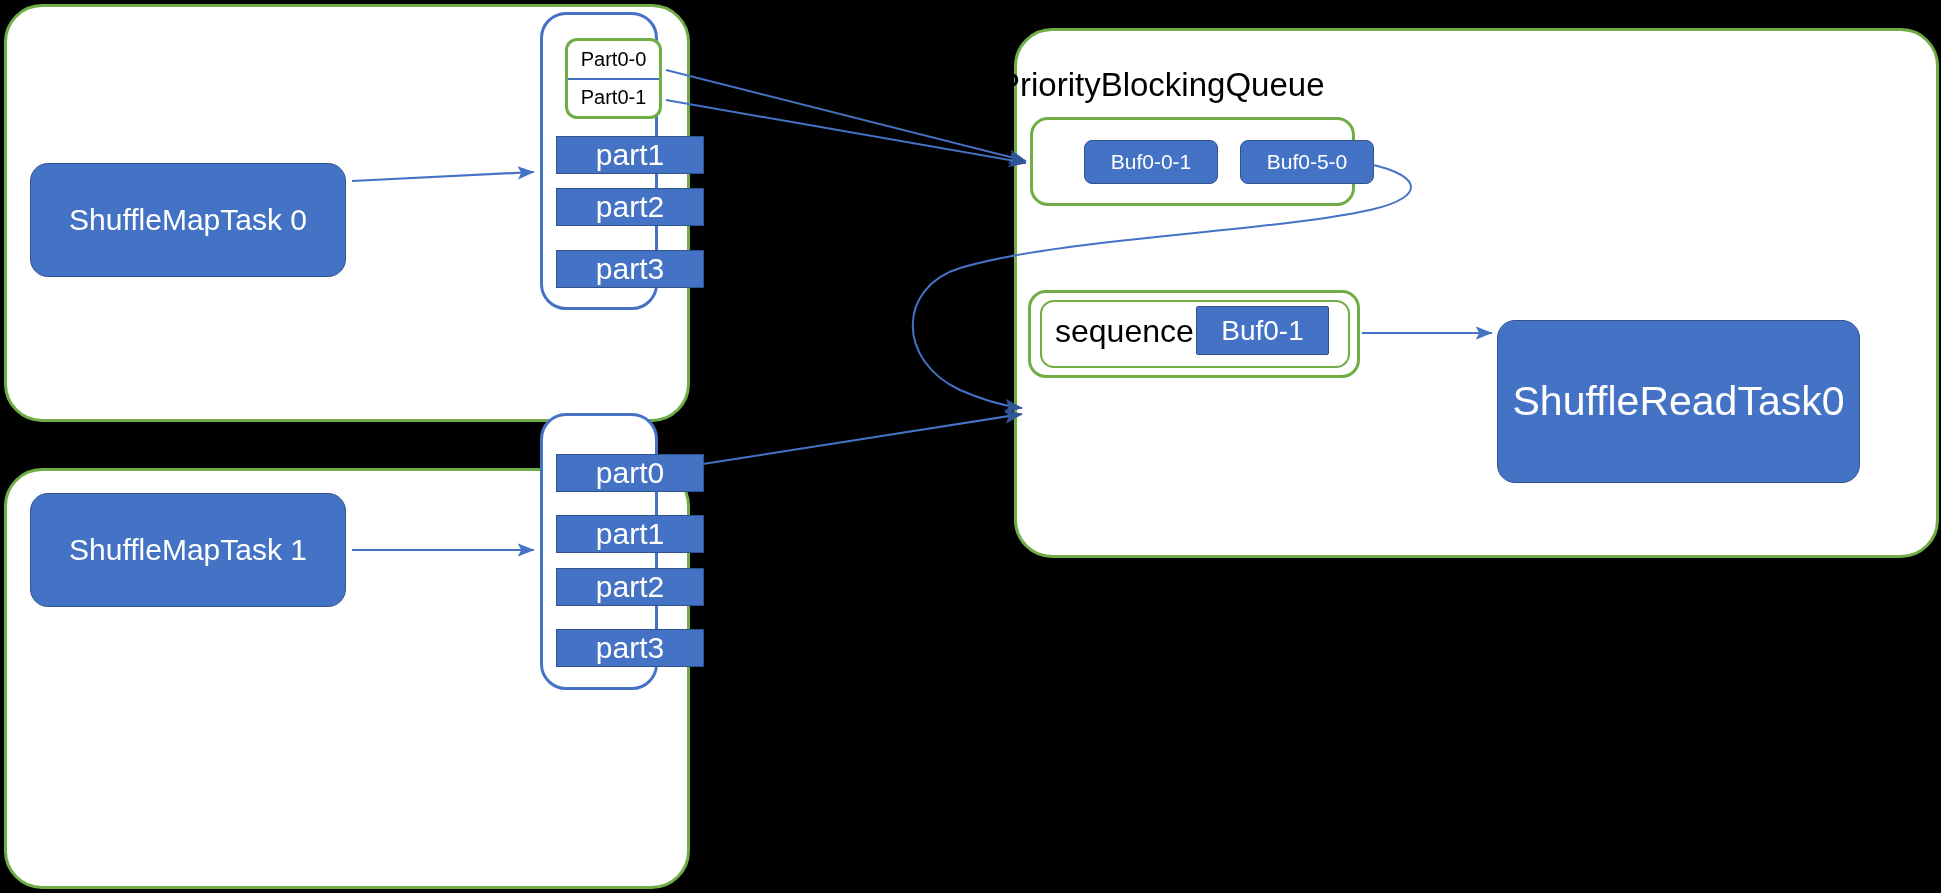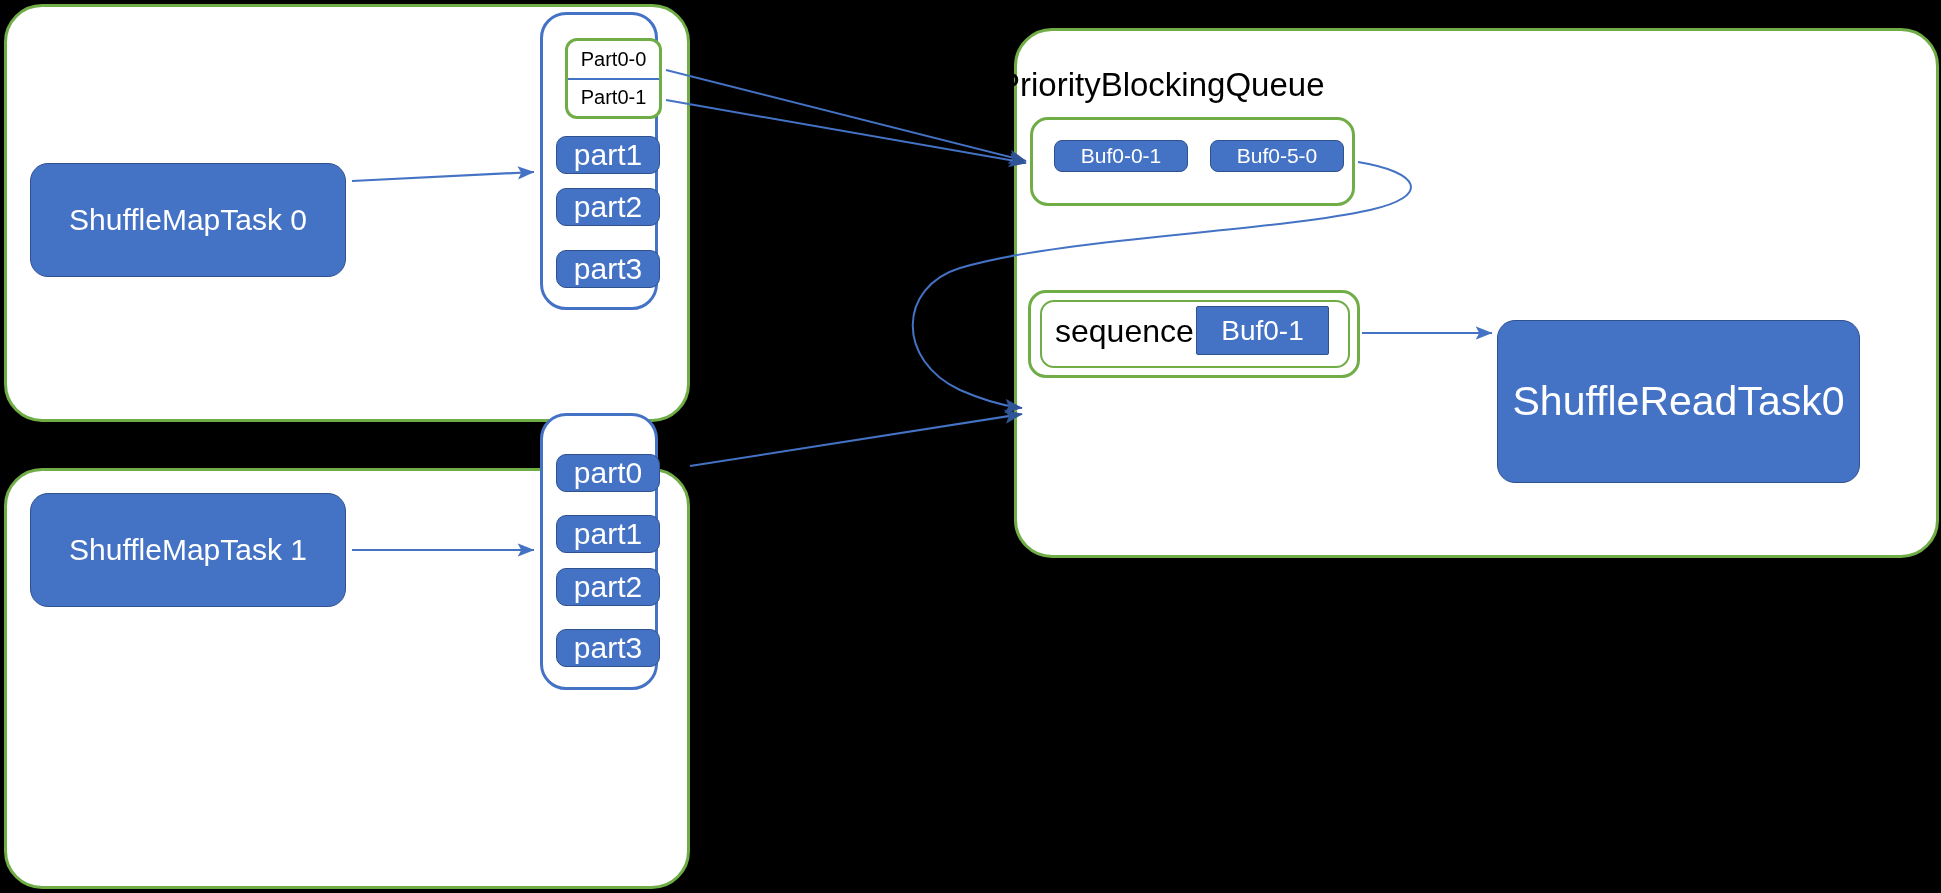--- a/index.html
+++ b/index.html
@@ -47,24 +47,24 @@
     border-radius: 9px;
     color: #ffffff;
     display: flex;
     align-items: center;
     justify-content: center;
     box-sizing: border-box;
     white-space: nowrap;
   }
   .part-box {
     left: 556px;
-    width: 104px;
+    width: 148px;
     height: 38px;
     font-size: 30px;
-    border-radius: 10px;
+    border-radius: 0;
   }
   .task-box {
     left: 30px;
     width: 316px;
     height: 114px;
     font-size: 30px;
     border-radius: 18px;
   }
   #task-0 { top: 119px; margin-top: 44px; }
   #task-1 { top: 493px; }
@@ -89,21 +89,21 @@
   #lbq-box   { left: 1028px; top: 290px; width: 332px; height: 88px; }
   #lbq-inner {
     position: absolute;
     left: 1040px; top: 300px; width: 310px; height: 68px;
     background: #ffffff;
     border: 2px solid #70ad47;
     border-radius: 14px;
     box-sizing: border-box;
   }
 
-  .buf-box { height: 32px; font-size: 21px; border-radius: 8px; }
+  .buf-box { height: 44px; font-size: 21px; border-radius: 8px; margin-left: 30px; }
   #buf-0-0-1 { left: 1054px; top: 140px; width: 134px; }
   #buf-0-0-0 { left: 1210px; top: 140px; width: 134px; }
   #buf-0-1   { left: 1196px; top: 306px; width: 133px; height: 49px; font-size: 28px; border-radius: 2px; }
 
   #sequence-label {
     position: absolute;
     left: 1055px; top: 313px;
     color: #000000;
     font-size: 32px;
     white-space: nowrap;

